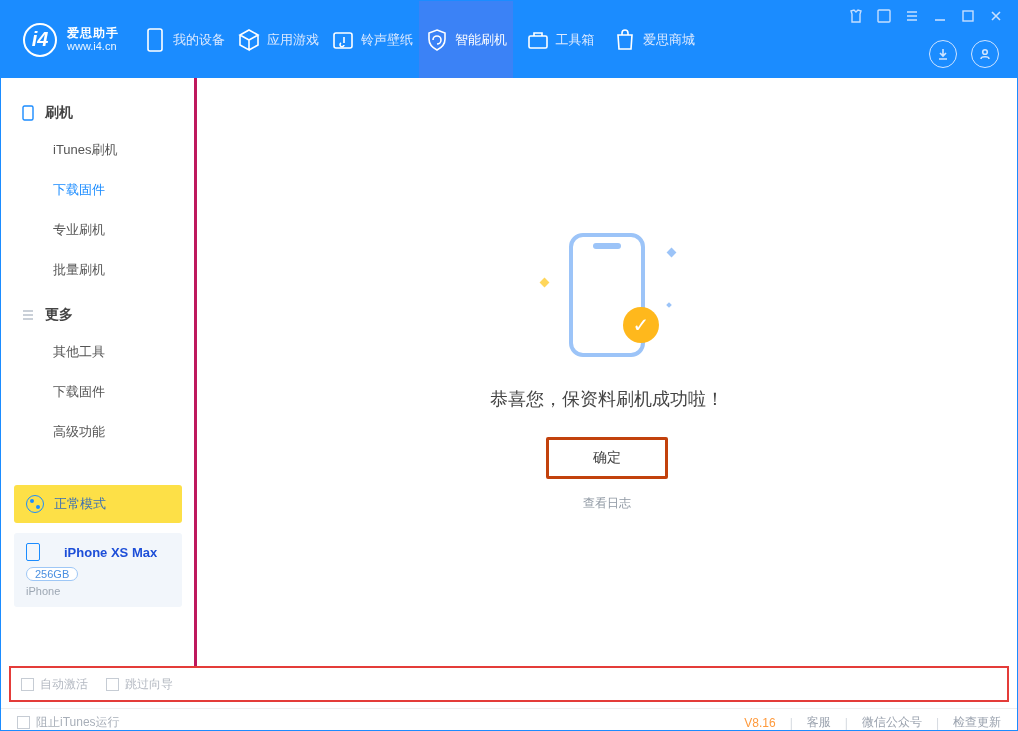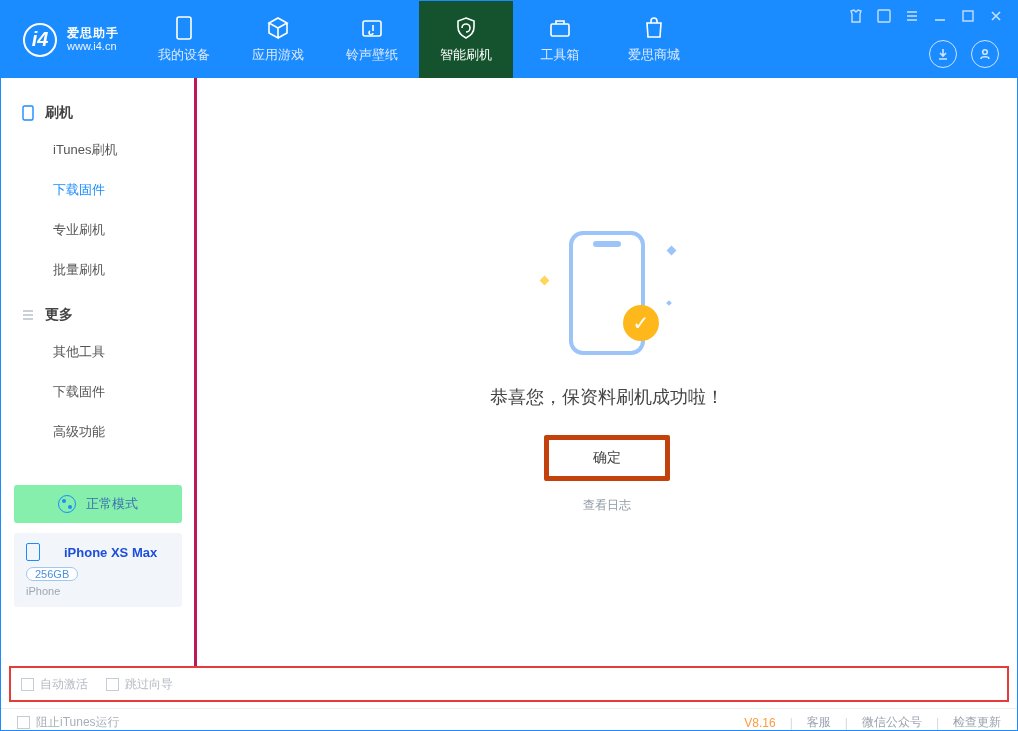--- a/index.html
+++ b/index.html
@@ -6,41 +6,41 @@
 body { background: #fff; width: 1018px; height: 731px; overflow: hidden; border: 1px solid #1b8cff; }
 
 
 .header { background: #1b8cff; height: 77px; display: flex; align-items: center; position: relative; }
 .logo-area { display: flex; align-items: center; padding: 0 18px 0 22px; color: #fff; }
 .logo-badge { width: 34px; height: 34px; border-radius: 50%; border: 2.5px solid #fff; display: flex; align-items: center; justify-content: center; margin-right: 10px; font-weight: bold; font-style: italic; font-size: 20px; color: #fff; }
 .logo-text .title { font-size: 12px; font-weight: 600; letter-spacing: 1px; line-height: 1.1; }
 .logo-text .url { font-size: 11px; opacity: .92; }
 
 .nav-tabs { display: flex; height: 100%; }
-.nav-tab { width: 94px; display: flex; flex-direction: column; align-items: center; justify-content: center; color: #dce9ff; font-size: 13px; cursor: pointer; gap: 6px; }
-.nav-tab.active { background: #14532d; color: #fff; }
+.nav-tab { width: 94px; display: flex; flex-direction: row; align-items: center; justify-content: center; color: #dce9ff; font-size: 13px; cursor: pointer; gap: 6px; }
+.nav-tab.active { background: #3b82f6; color: #fff; }
 .nav-icon { width: 24px; height: 24px; display: flex; align-items: center; justify-content: center; }
 .nav-icon svg { stroke: #fff; fill: none; }
 
 .titlebar-icons { position: absolute; right: 12px; top: 6px; display: flex; gap: 10px; color: #c6dfff; }
 .titlebar-icons span { width: 18px; height: 18px; display: flex; align-items: center; justify-content: center; cursor: pointer; }
 .header-right { position: absolute; right: 18px; bottom: 10px; display: flex; gap: 14px; }
 .header-right .circ { width: 28px; height: 28px; border-radius: 50%; border: 1.8px solid #cfe4ff; display: flex; align-items: center; justify-content: center; color: #cfe4ff; cursor: pointer; }
 
 
 .body { display: flex; height: calc(100% - 77px - 36px - 28px); }
 .sidebar { width: 196px; border-right: 3px solid #be185d; padding-top: 18px; }
 .sb-section { padding: 0 0 8px; }
 .sb-header { display: flex; align-items: center; gap: 10px; padding: 8px 20px; font-size: 14px; color: #444; font-weight: 600; }
 .sb-header .sb-h-icon { width: 14px; height: 14px; display: flex; align-items: center; justify-content: center; color: #1b8cff; }
 .sb-item { padding: 11px 20px 11px 52px; font-size: 13px; color: #555; cursor: pointer; }
 .sb-item.active { color: #1b8cff; }
 
 .device-panel { position: absolute; left: 14px; bottom: 124px; width: 168px; }
-.mode-box { background: #86efac; border-radius: 3px; padding: 10px 12px; display: flex; align-items: center; gap: 10px; margin-bottom: 10px; font-size: 13px; color: #3b6fb5; justify-content: center; }
+.mode-box { background: #fde047; border-radius: 3px; padding: 10px 12px; display: flex; align-items: center; gap: 10px; margin-bottom: 10px; font-size: 13px; color: #3b6fb5; }
 .mode-box .mode-icon { width: 18px; height: 18px; border: 1.6px solid #1b8cff; border-radius: 50%; position: relative; }
 .mode-box .mode-icon::before, .mode-box .mode-icon::after { content: ""; position: absolute; width: 4px; height: 4px; background: #1b8cff; border-radius: 50%; }
 .mode-box .mode-icon::before { top: 3px; left: 3px; }
 .mode-box .mode-icon::after { bottom: 3px; right: 3px; }
 
 .dev-box { background: #f2f6fb; border-radius: 3px; padding: 10px 12px; font-size: 13px; }
 .dev-line { display: flex; align-items: center; gap: 24px; color: #1d4ed8; font-weight: 600; }
 .dev-phone-icon { width: 14px; height: 18px; border: 1.5px solid #1b8cff; border-radius: 2px; position: relative; }
 .dev-cap { margin-top: 6px; display: inline-block; border: 1px solid #9ec7f6; color: #4a8fe0; border-radius: 8px; padding: 0 8px; font-size: 11px; background: #fff; }
 .dev-type { margin-top: 4px; color: #9da7b3; font-size: 11px; }
@@ -50,21 +50,21 @@
 .illus { width: 96px; height: 130px; position: relative; margin-bottom: 24px; }
 .phone-outline { position: absolute; left: 10px; top: 0; width: 76px; height: 124px; border: 4px solid #9cc4f8; border-radius: 14px; background: #fff; }
 .phone-outline::before { content: ""; position: absolute; top: 6px; left: 50%; transform: translateX(-50%); width: 28px; height: 6px; background: #9cc4f8; border-radius: 3px; }
 .check-badge { position: absolute; right: -4px; bottom: 20px; width: 36px; height: 36px; border-radius: 50%; background: #ffb81c; display: flex; align-items: center; justify-content: center; color: #fff; font-size: 20px; }
 .spark { position: absolute; width: 7px; height: 7px; background: #9cc4f8; transform: rotate(45deg); }
 .spark.s1 { left: -18px; top: 46px; background: #ffd65a; }
 .spark.s2 { right: -20px; top: 16px; }
 .spark.s3 { right: -16px; top: 70px; width: 4px; height: 4px; }
 
 .success-msg { font-size: 18px; color: #444; margin-bottom: 26px; }
-.ok-btn { border: 5px solid #c2410c; background: #fff; padding: 9px 44px; font-size: 14px; color: #444; cursor: pointer; border-radius: 2px; }
+.ok-btn { border: 3px solid #c2410c; background: #fff; padding: 9px 44px; font-size: 14px; color: #444; cursor: pointer; border-radius: 2px; }
 .log-link { margin-top: 16px; color: #8f98a3; font-size: 12px; cursor: pointer; }
 
 
 .options-row { height: 36px; border: 2px solid #e43c39; margin: 0 8px 6px 8px; display: flex; align-items: center; padding: 0 10px; gap: 18px; }
 .chk { display: flex; align-items: center; gap: 6px; font-size: 12px; color: #b4b9c2; cursor: pointer; }
 .chk-box { width: 13px; height: 13px; border: 1px solid #c6ccd4; }
 
 
 .footer { height: 28px; border-top: 1px solid #eee; display: flex; align-items: center; padding: 0 16px; font-size: 12px; color: #a8afb9; }
 .footer .left { display: flex; align-items: center; gap: 6px; }

